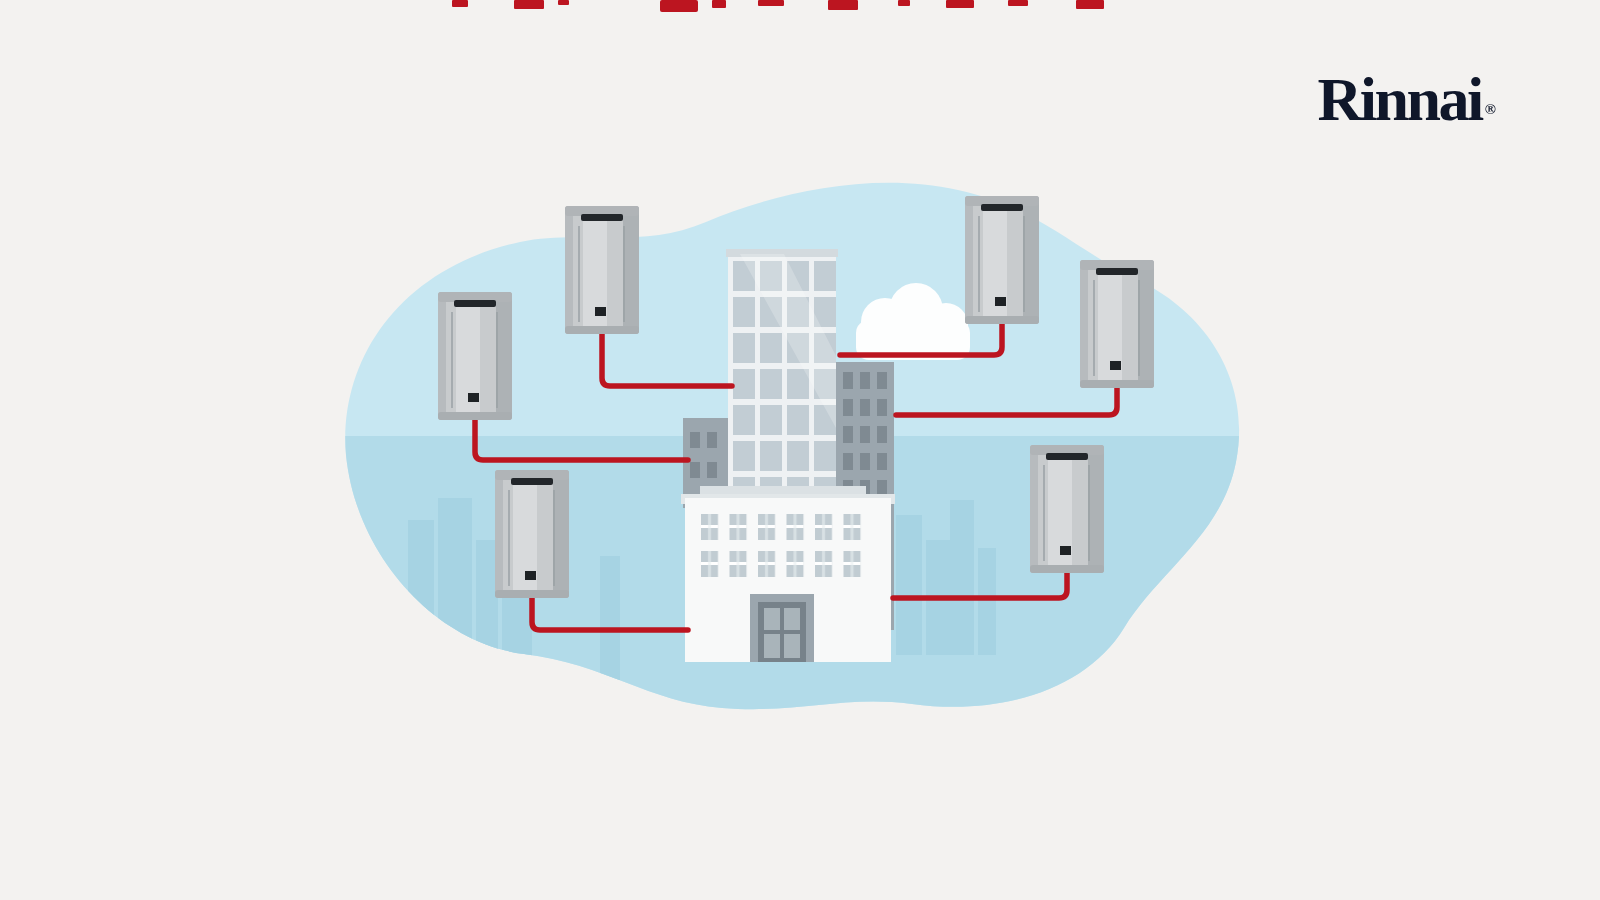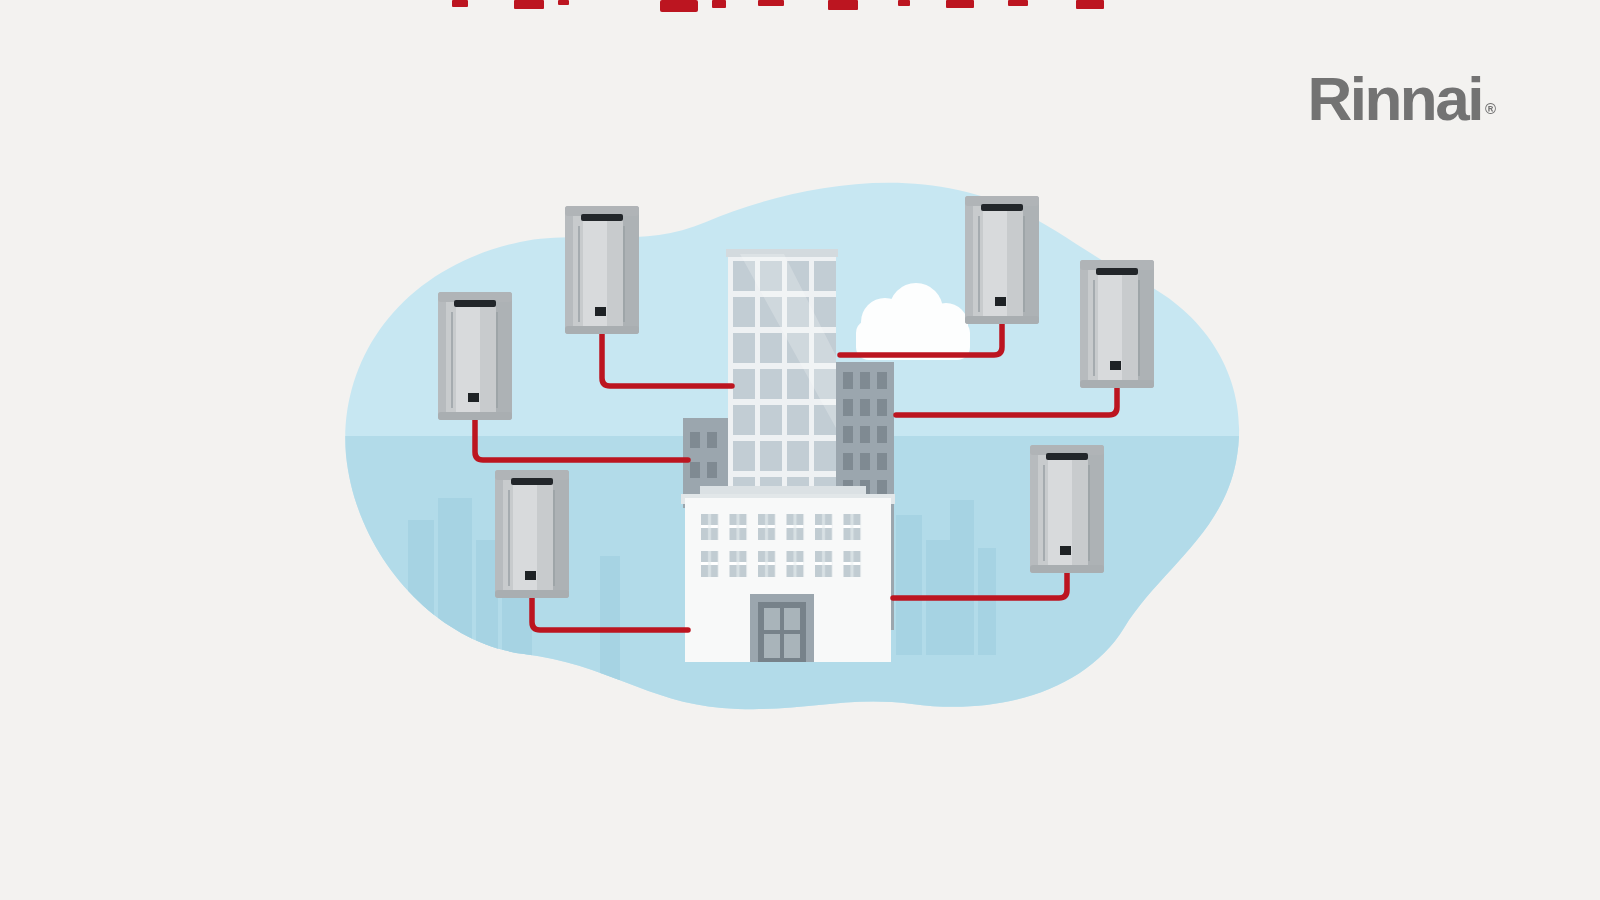--- a/index.html
+++ b/index.html
@@ -7,26 +7,27 @@
     width: 1600px; height: 900px;
     overflow: hidden;
     background: #f3f2f0;
     font-family: "Liberation Sans", sans-serif;
   }
   .stage { position: relative; width: 1600px; height: 900px; }
   .scene-svg { position: absolute; left: 0; top: 0; }
   .logo {
     position: absolute;
     top: 68px; right: 104px;
-    color: #737373;
+    color: #0f172a;
     font-weight: 800;
     font-size: 62px;
     letter-spacing: -2.5px;
     line-height: 1;
     user-select: none;
+    font-family: Liberation Serif, serif;
   }
   .logo sup {
     font-size: 15px;
     font-weight: 700;
     letter-spacing: 0;
     vertical-align: 6px;
     margin-left: 3px;
   }
 </style>
 </head>

